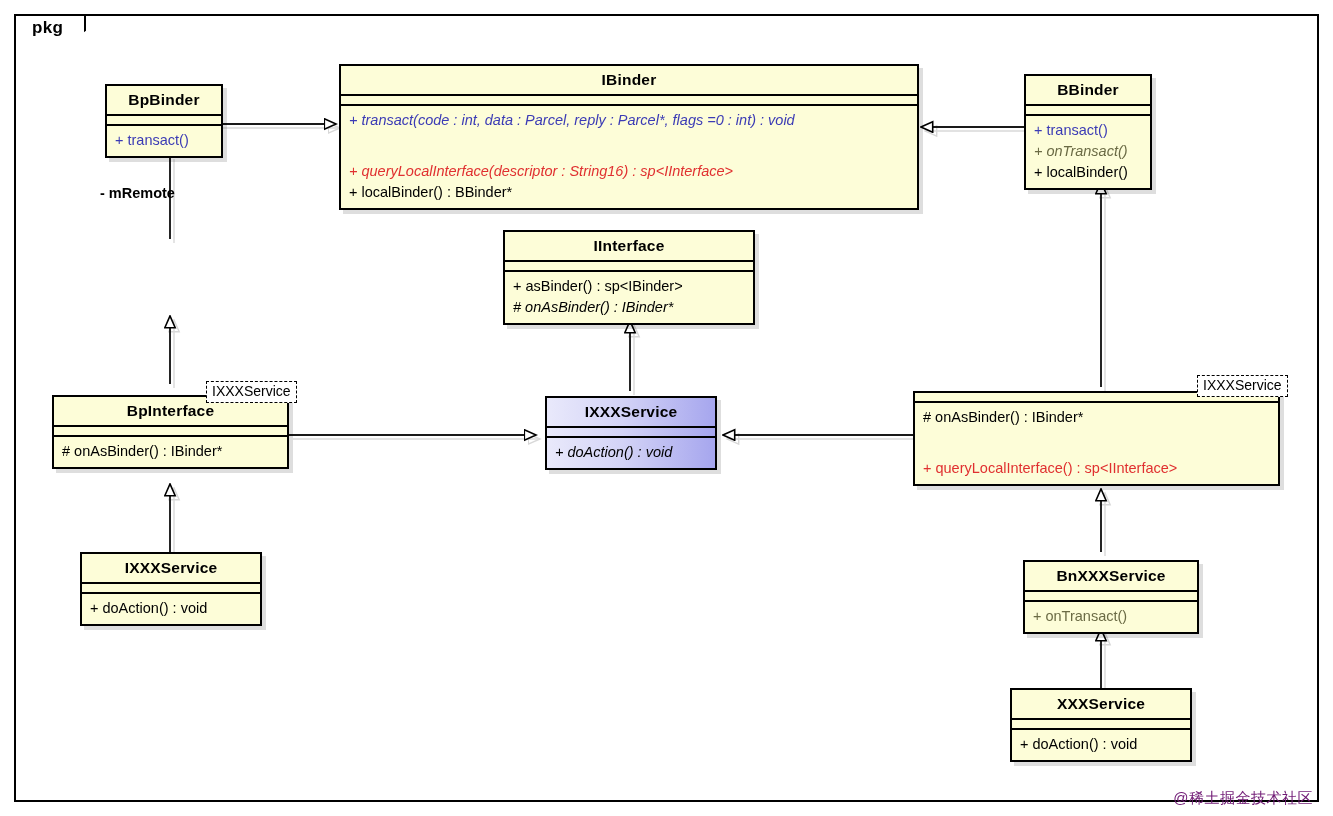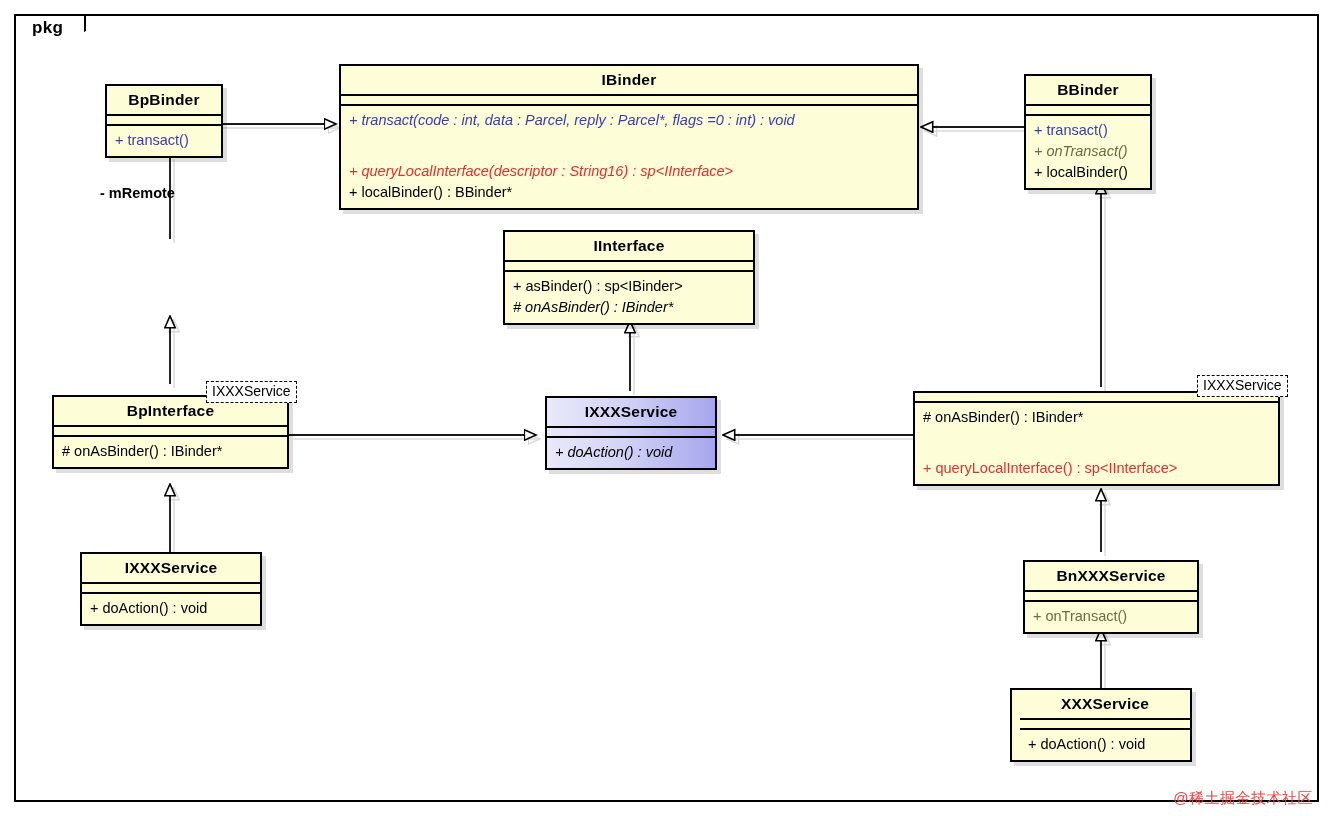--- a/index.html
+++ b/index.html
@@ -124,21 +124,21 @@
     white-space: nowrap;
     font-weight: bold;
   }
 
   
   #watermark {
     position: absolute;
     right: 20px;
     bottom: 8px;
     font-size: 15px;
-    color: #ef4444;
+    color: #701a75;
     white-space: nowrap;
     letter-spacing: 0.5px;
   }
 </style>
 </head>
 <body>
 
 <div id="stage">
 
   <div id="pkg-frame"></div>
@@ -271,21 +271,21 @@
   </div>
 
   <div class="uml" style="left:1023px; top:560px; width:176px;">
     <div class="title">BnXXXService</div>
     <div class="attrs"></div>
     <div class="ops">
       <div class="m-olive">+ onTransact()</div>
     </div>
   </div>
 
-  <div class="uml" style="left:1010px; top:688px; width:182px;padding-left:8px;">
+  <div class="uml" style="left:1010px; top:688px; width:182px;">
     <div class="title">XXXService</div>
     <div class="attrs"></div>
     <div class="ops">
       <div class="m-black">+ doAction() : void</div>
     </div>
   </div>
 
   <div id="watermark">@稀土掘金技术社区</div>
 
 </div>

